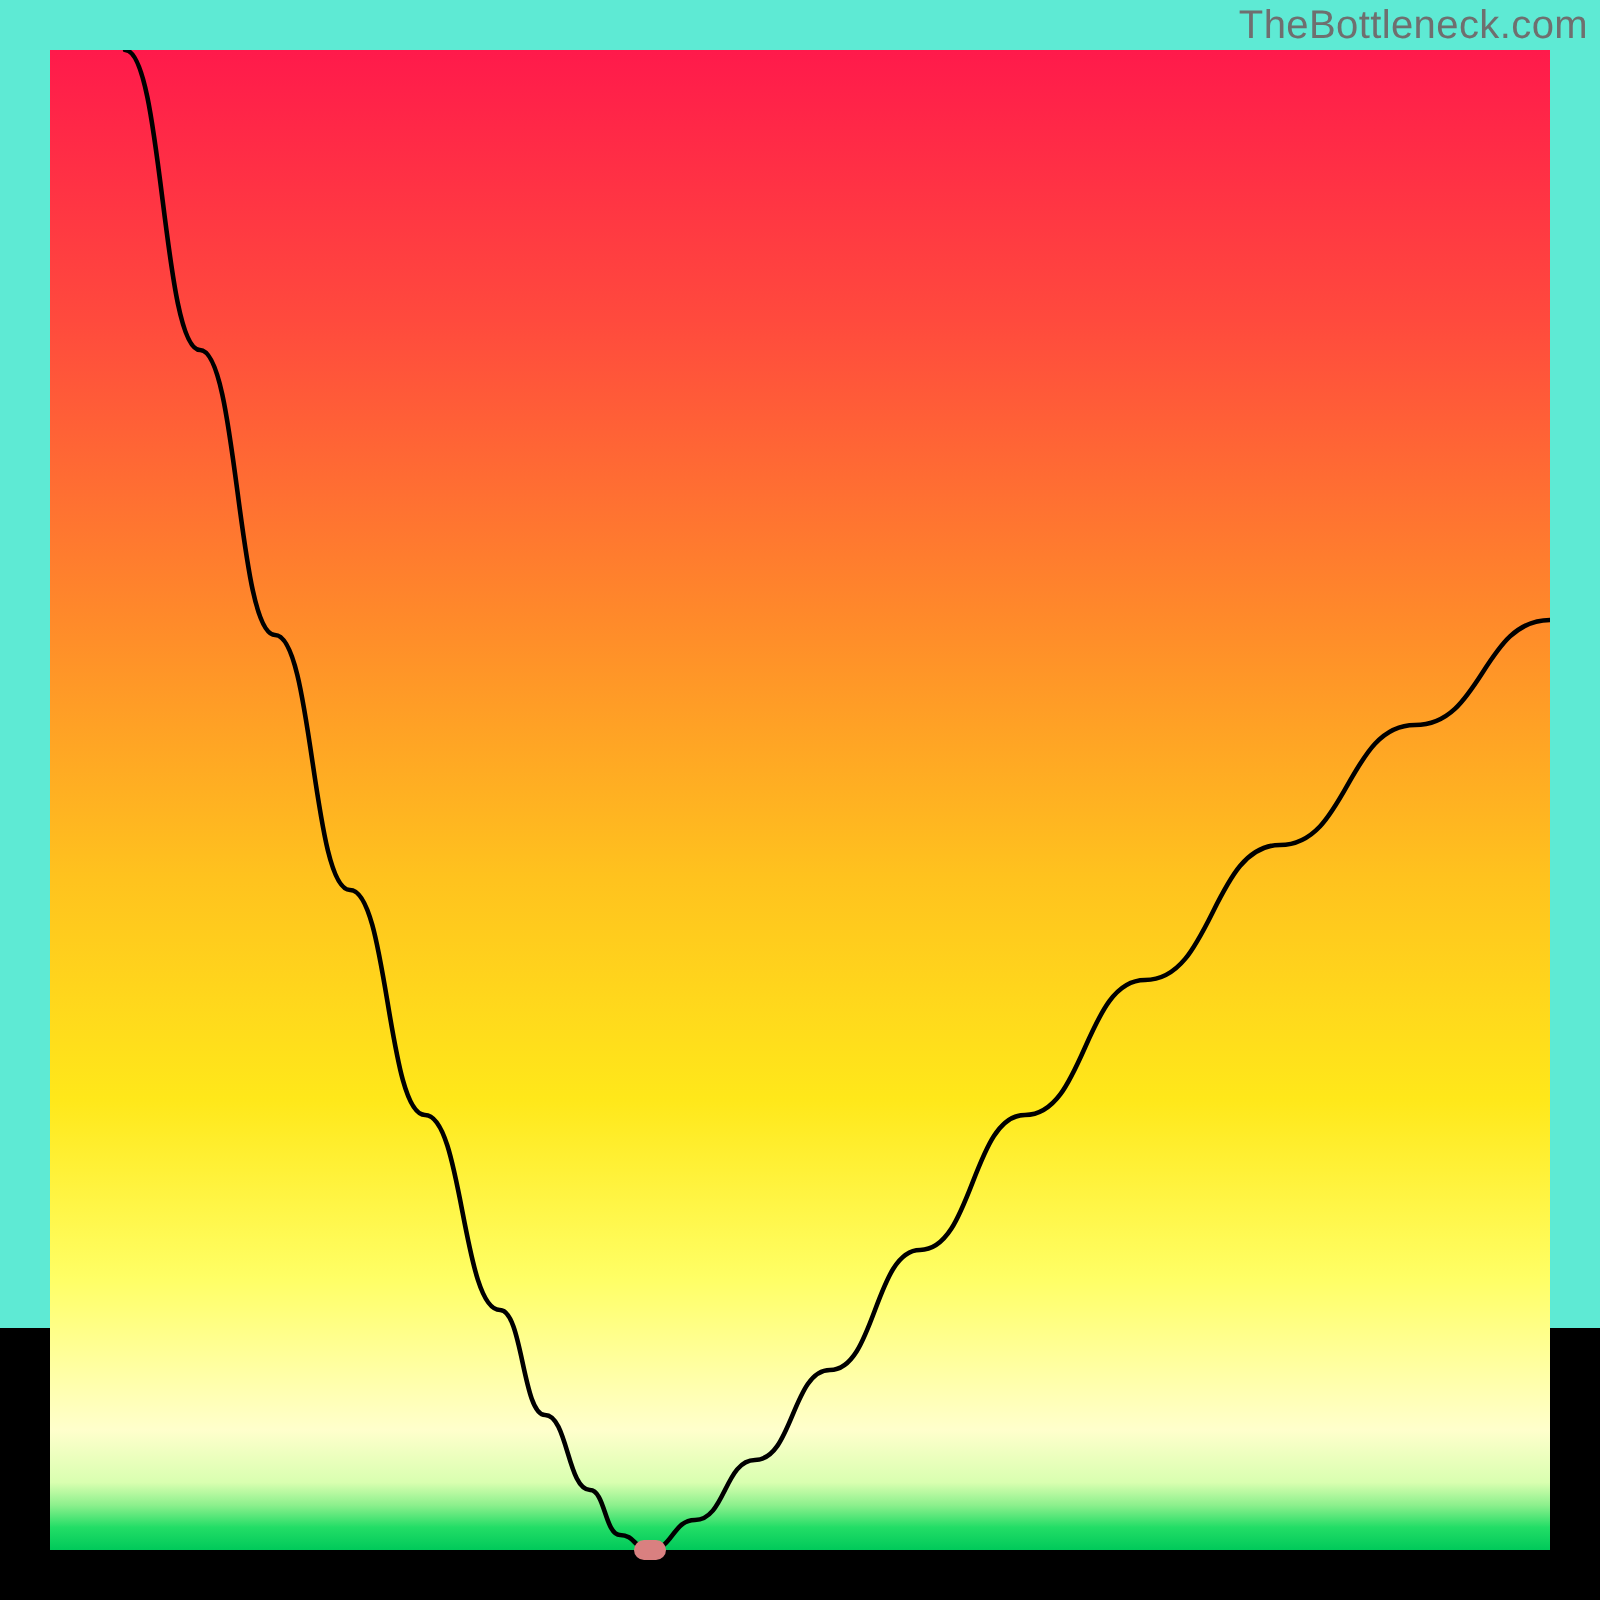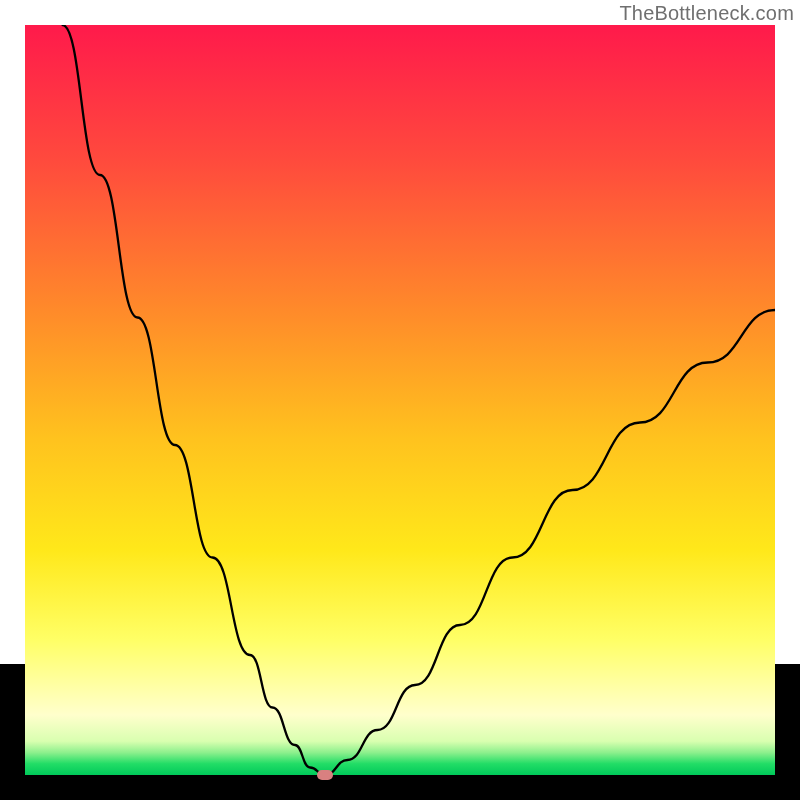--- a/index.html
+++ b/index.html
@@ -9,21 +9,21 @@
     height: 800px;
     background: #000;
     overflow: hidden;
   }
   .frame {
     position: absolute;
     left: 0;
     top: 0;
     width: 800px;
     height: 664px;
-    background: #ffffff;
+    background: #5eead4;
   }
   .plot {
     position: absolute;
     left: 25px;
     top: 25px;
     width: 750px;
     height: 750px;
     
     background: linear-gradient(
       to bottom,

